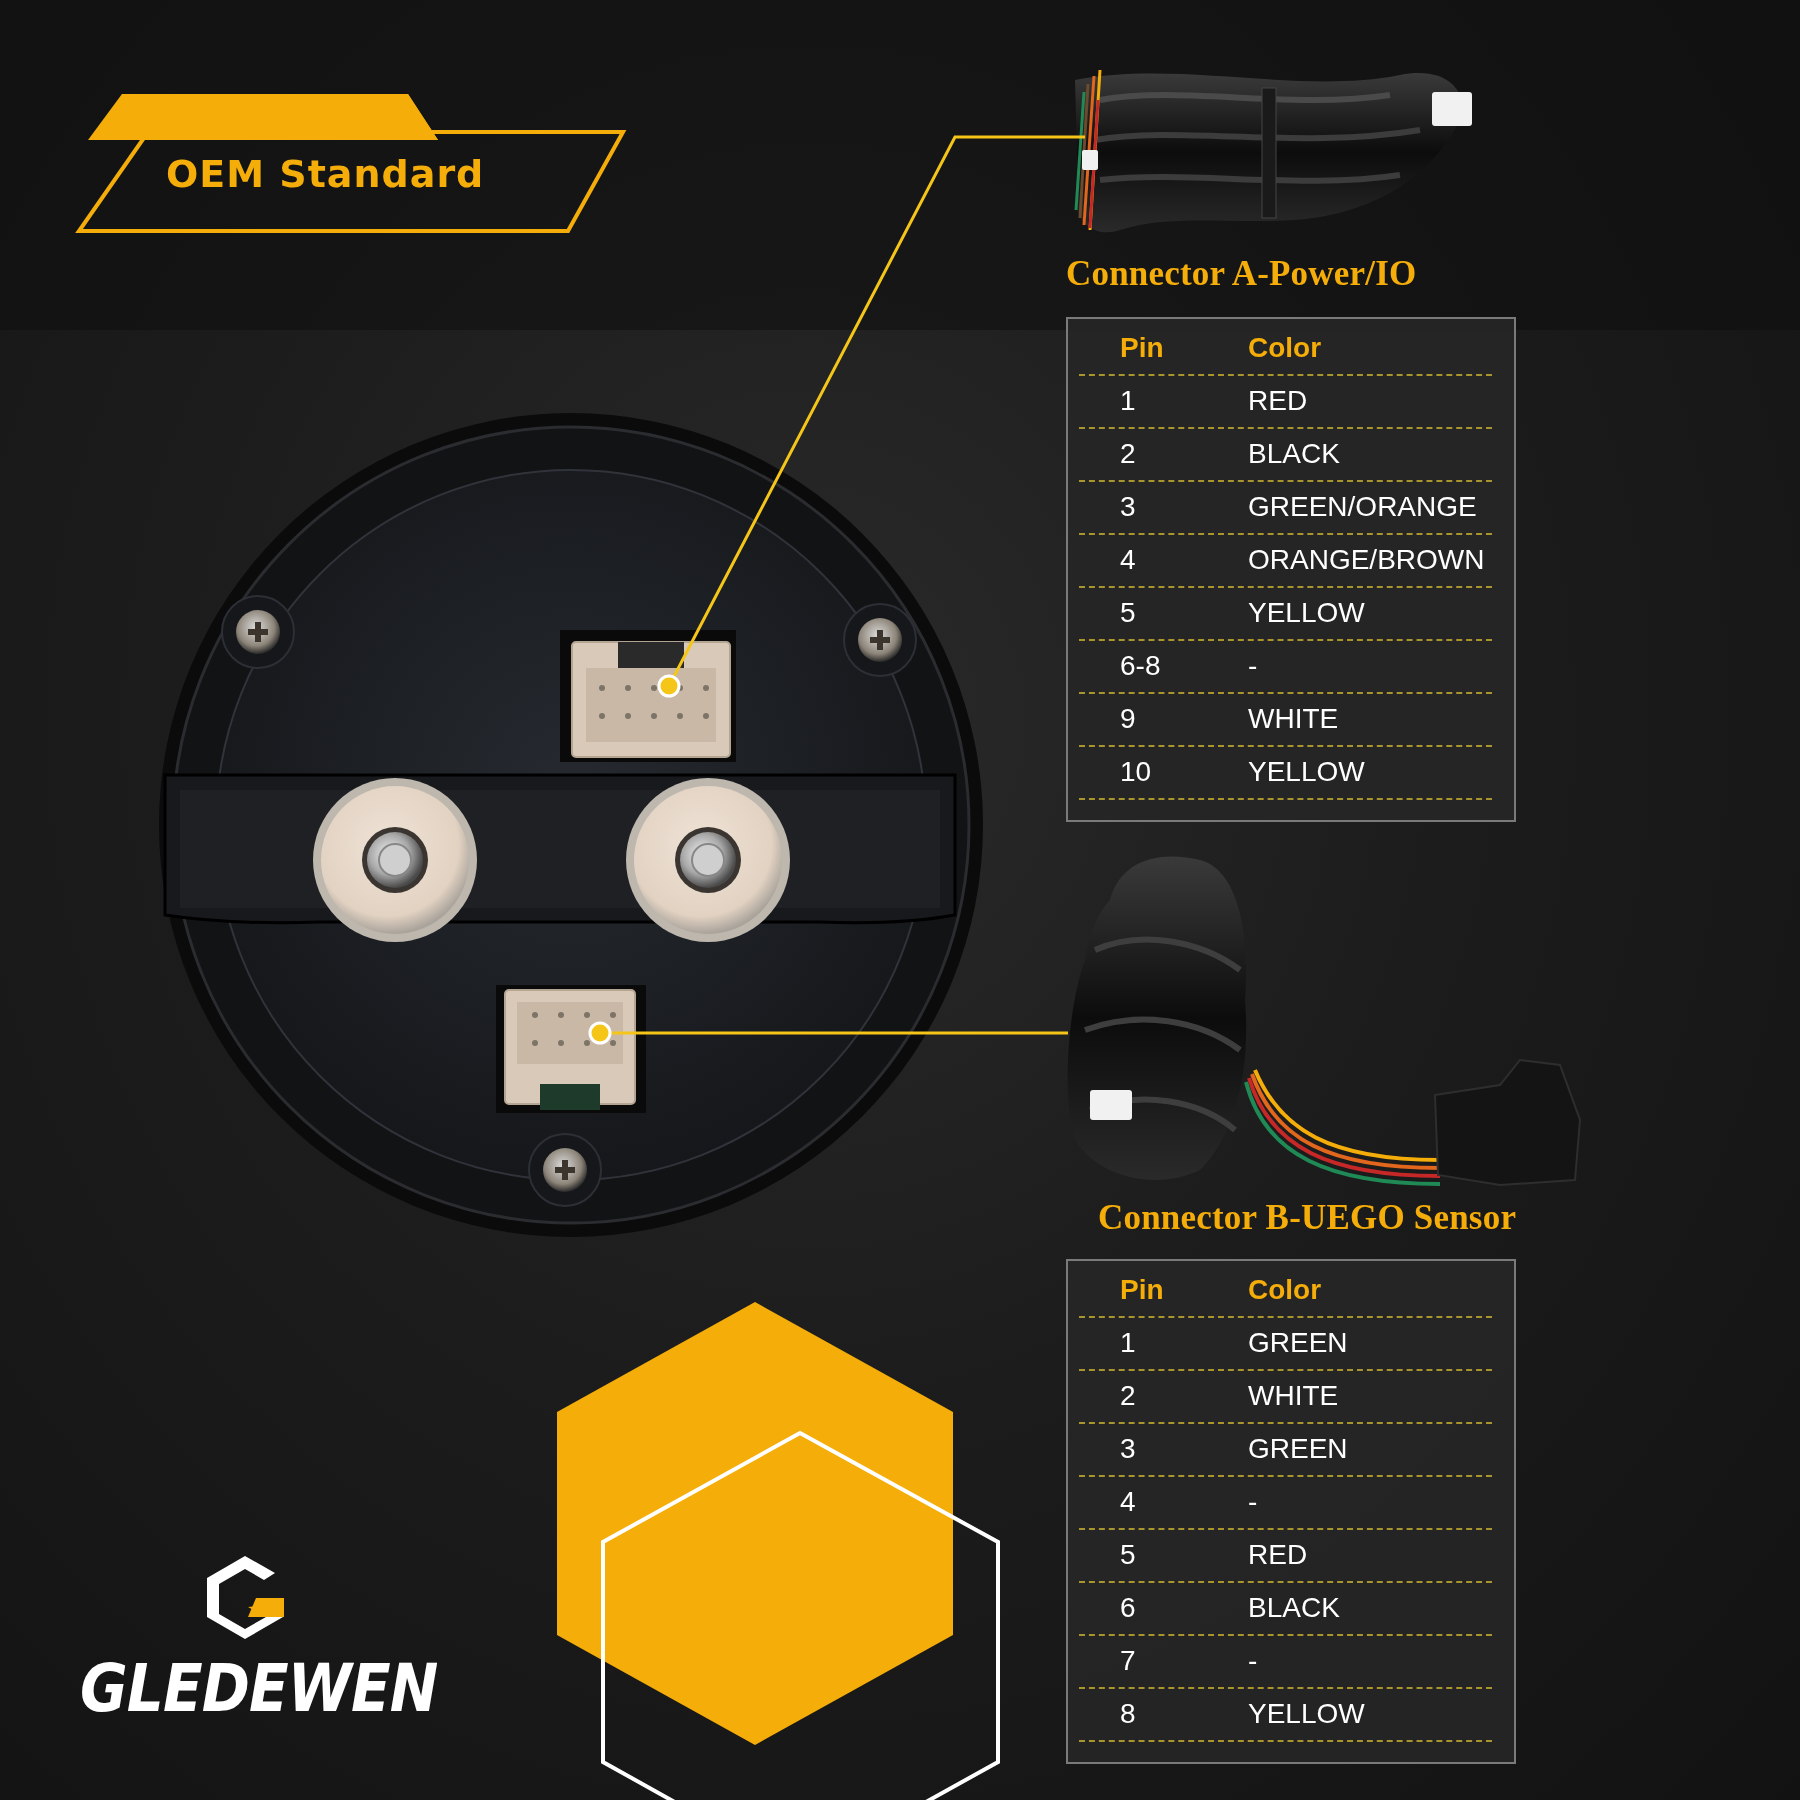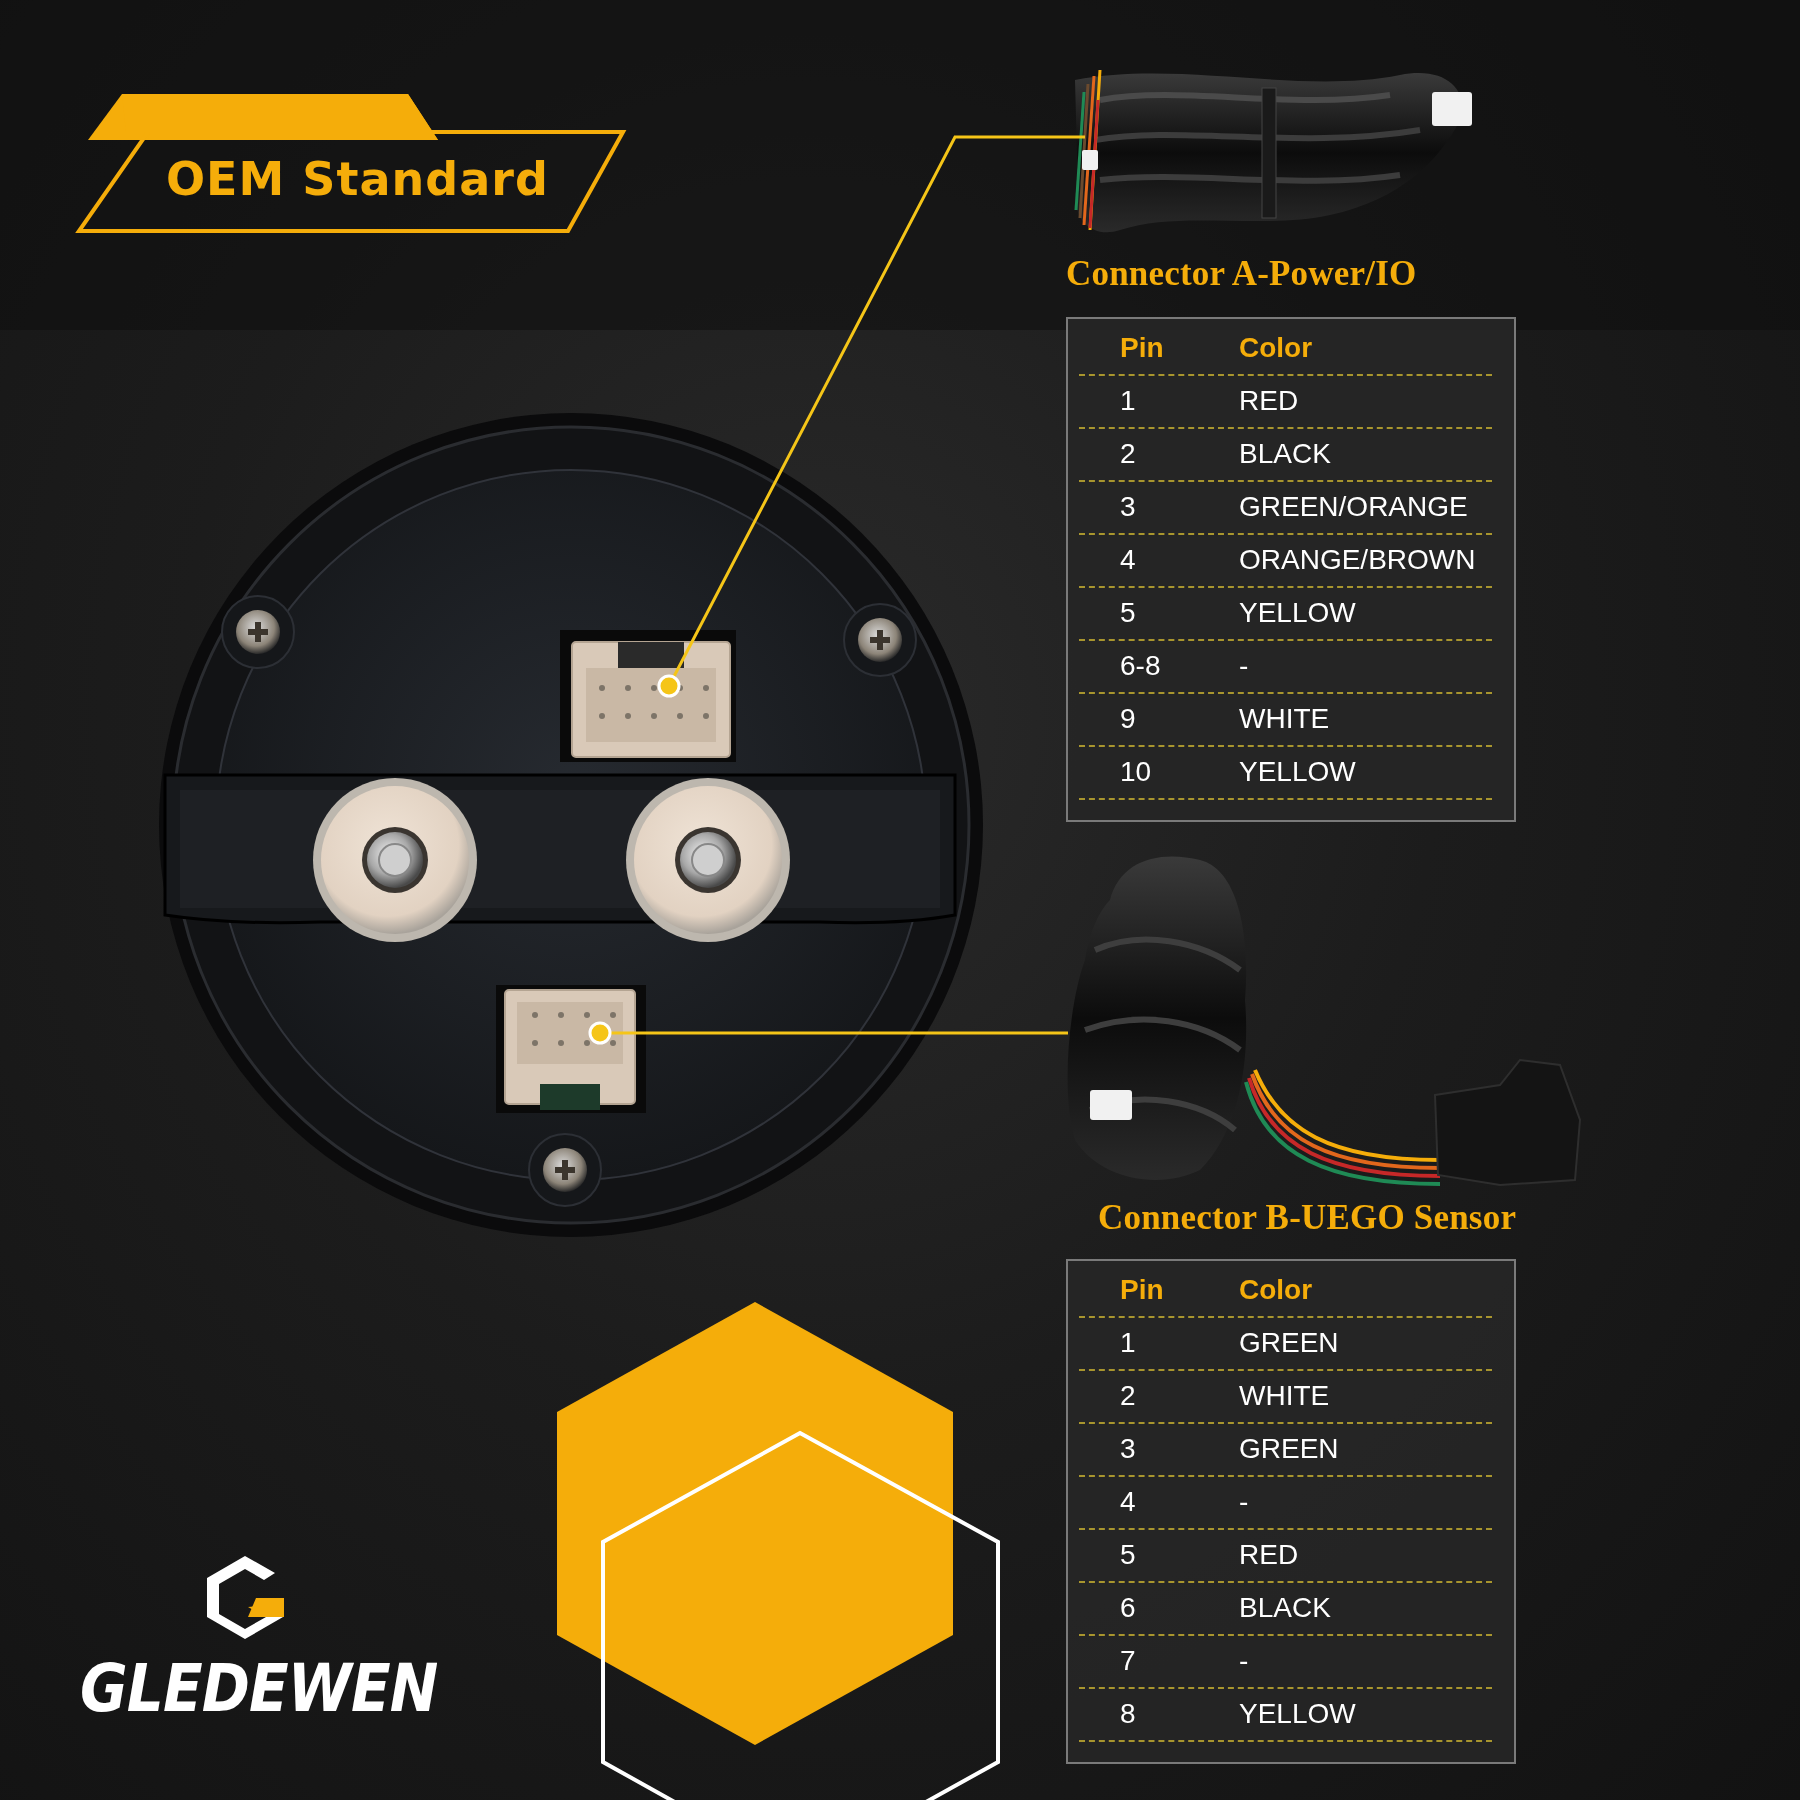--- a/index.html
+++ b/index.html
@@ -20,23 +20,23 @@
   .pin-table .row {
     position:relative; height:51px; margin:0 22px 0 11px;
     border-bottom:2px dashed #a8952e;
   }
   .pin-table .row.header { height:55px; }
   .pin-table .cell {
     position:absolute; bottom:10px; font-size:28px; color:#ffffff; white-space:nowrap;
   }
   .pin-table .header .cell { color:#f5ad0a; font-weight:bold; }
   .pin-table .cell.pin { left:41px;margin-top:16px; }
-  .pin-table .cell.color { left:160px;margin-top:44px; }
+  .pin-table .cell.color { left:169px;margin-top:44px; }
   .oem-badge-text {
-    position:absolute; left:166px; top:152px; font-size:46px; font-weight:bold;
+    position:absolute; left:166px; top:152px; font-size:38px; font-weight:bold;
     color:#f5ad0a; font-family:"DejaVu Sans", sans-serif; letter-spacing:1px; white-space:nowrap;
   }
   .brand-name {
     position:absolute; left:80px; top:1650px; font-size:66px; font-weight:bold; font-style:italic;
     color:#ffffff; font-family:"DejaVu Sans", sans-serif; letter-spacing:-1px; white-space:nowrap;
     transform:scaleX(0.88); transform-origin:left top;
   }
 </style>
 </head>
 <body>

